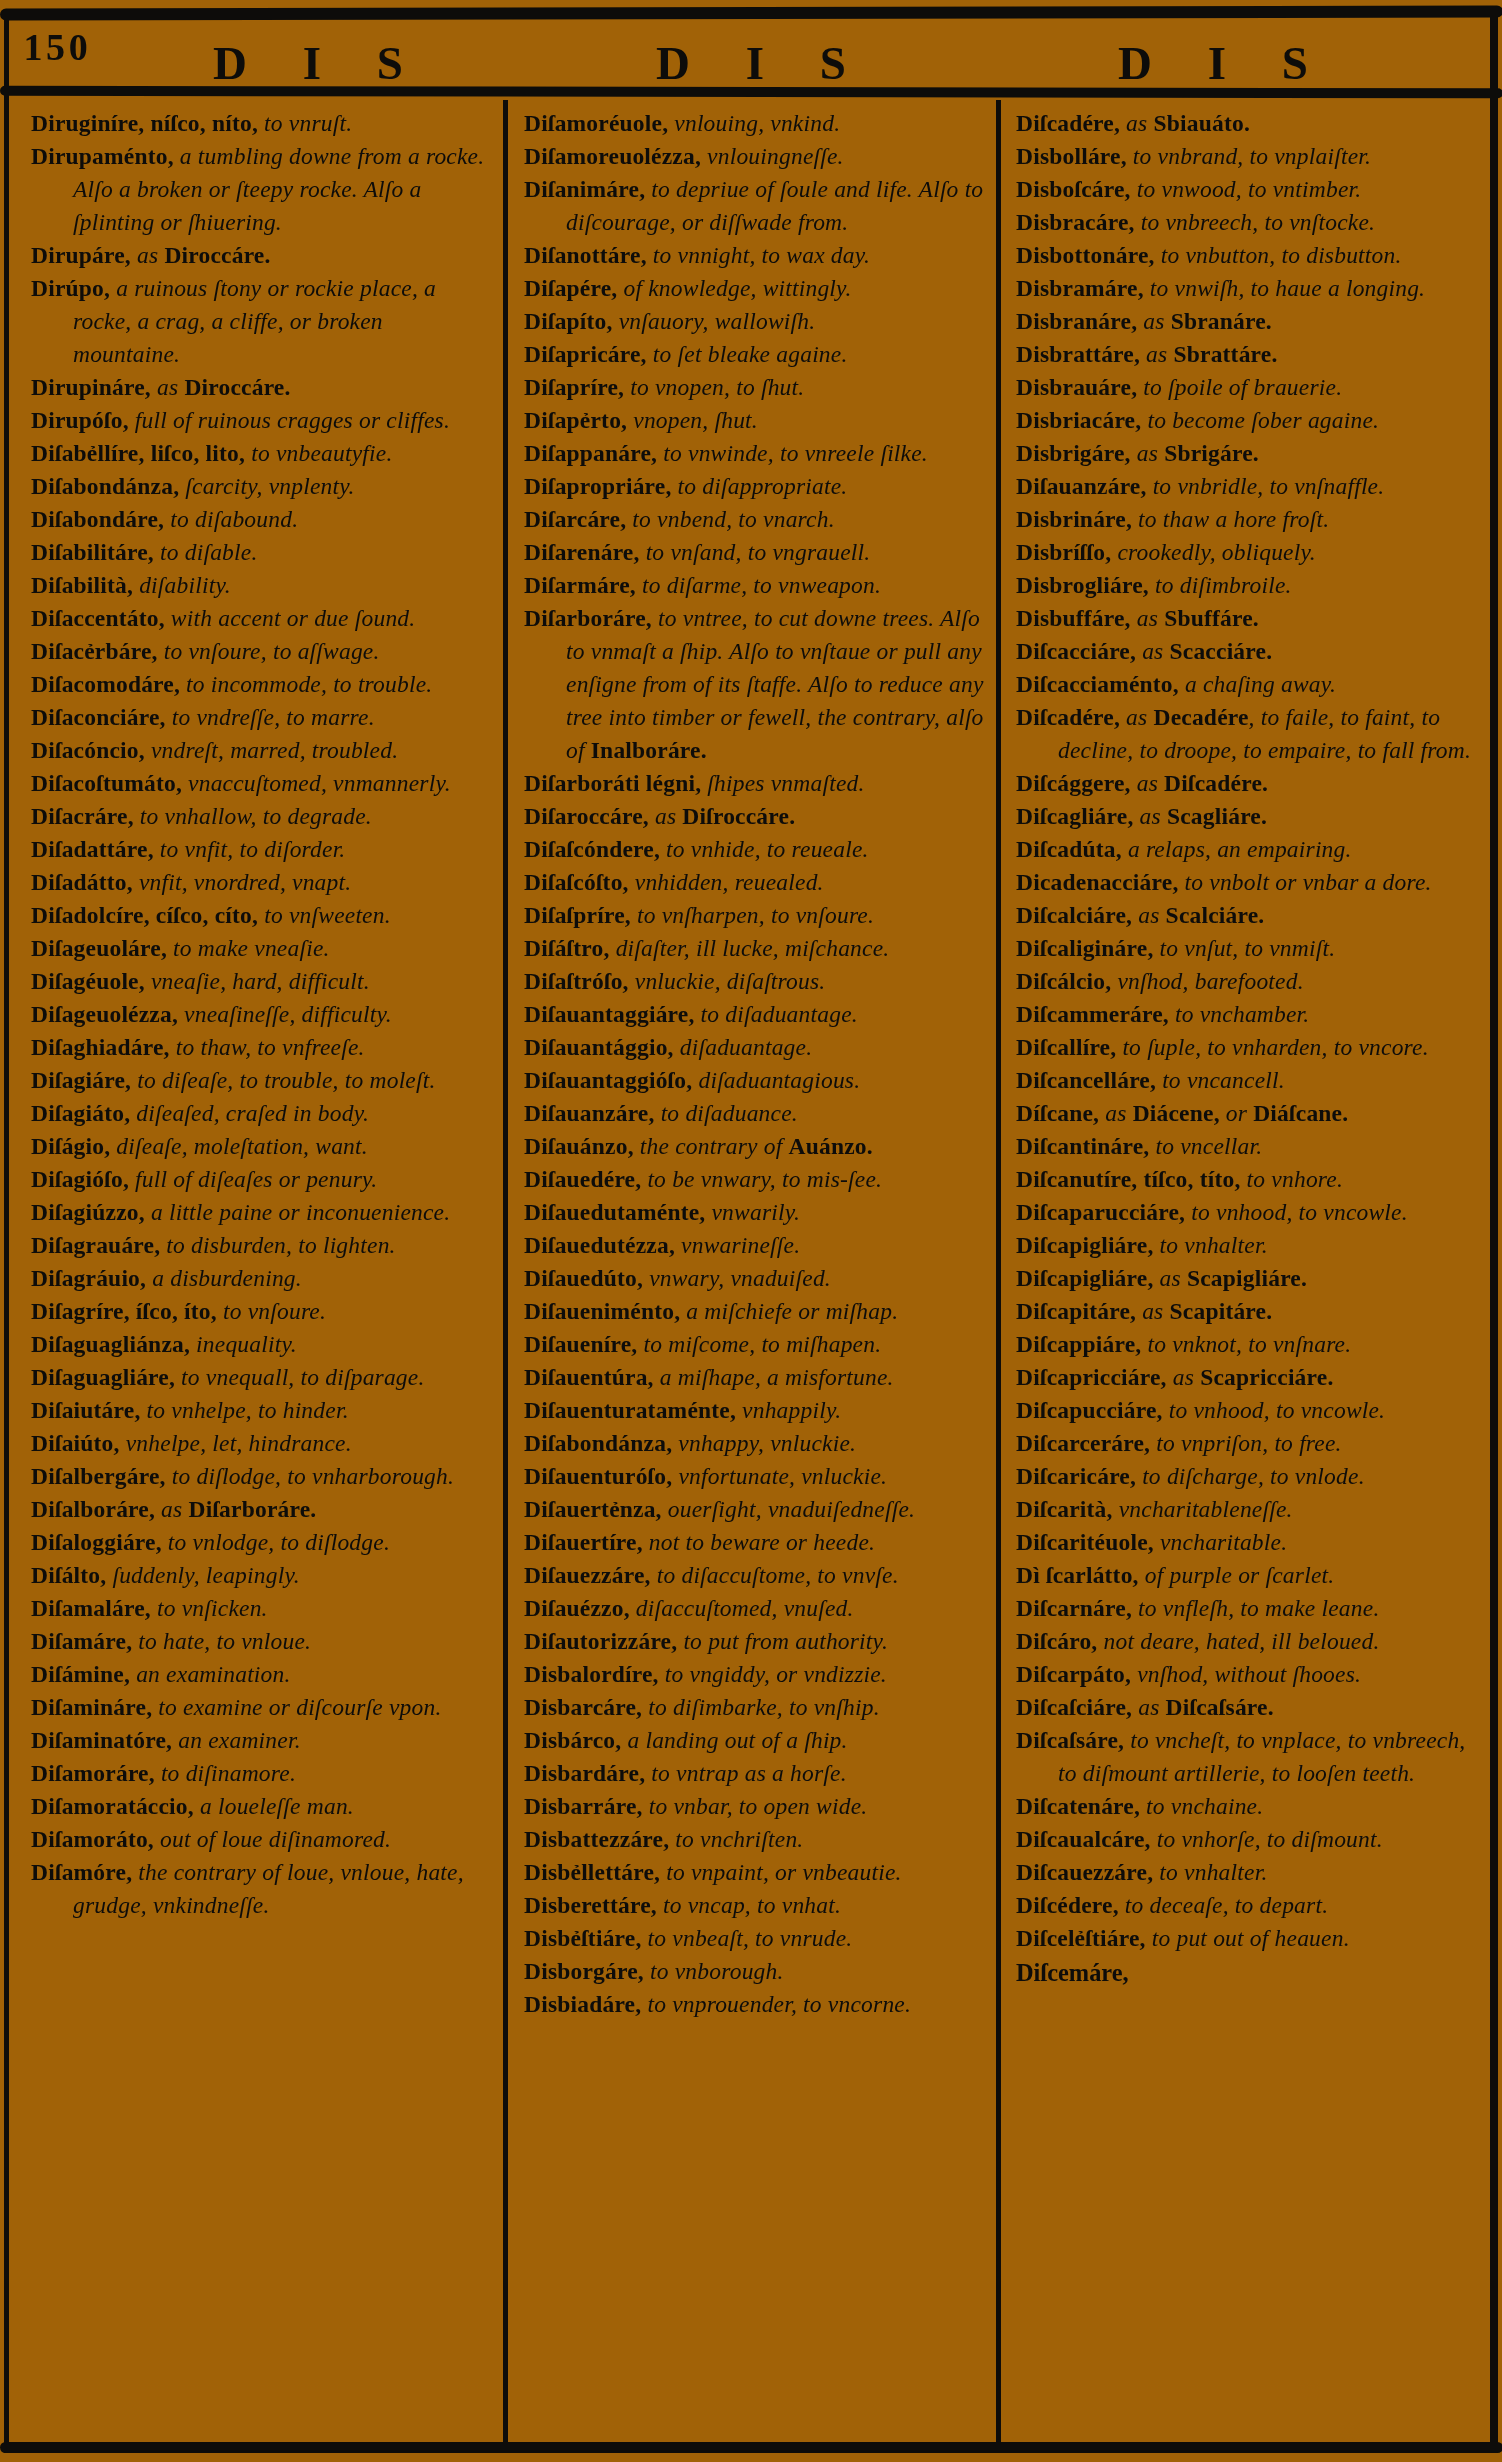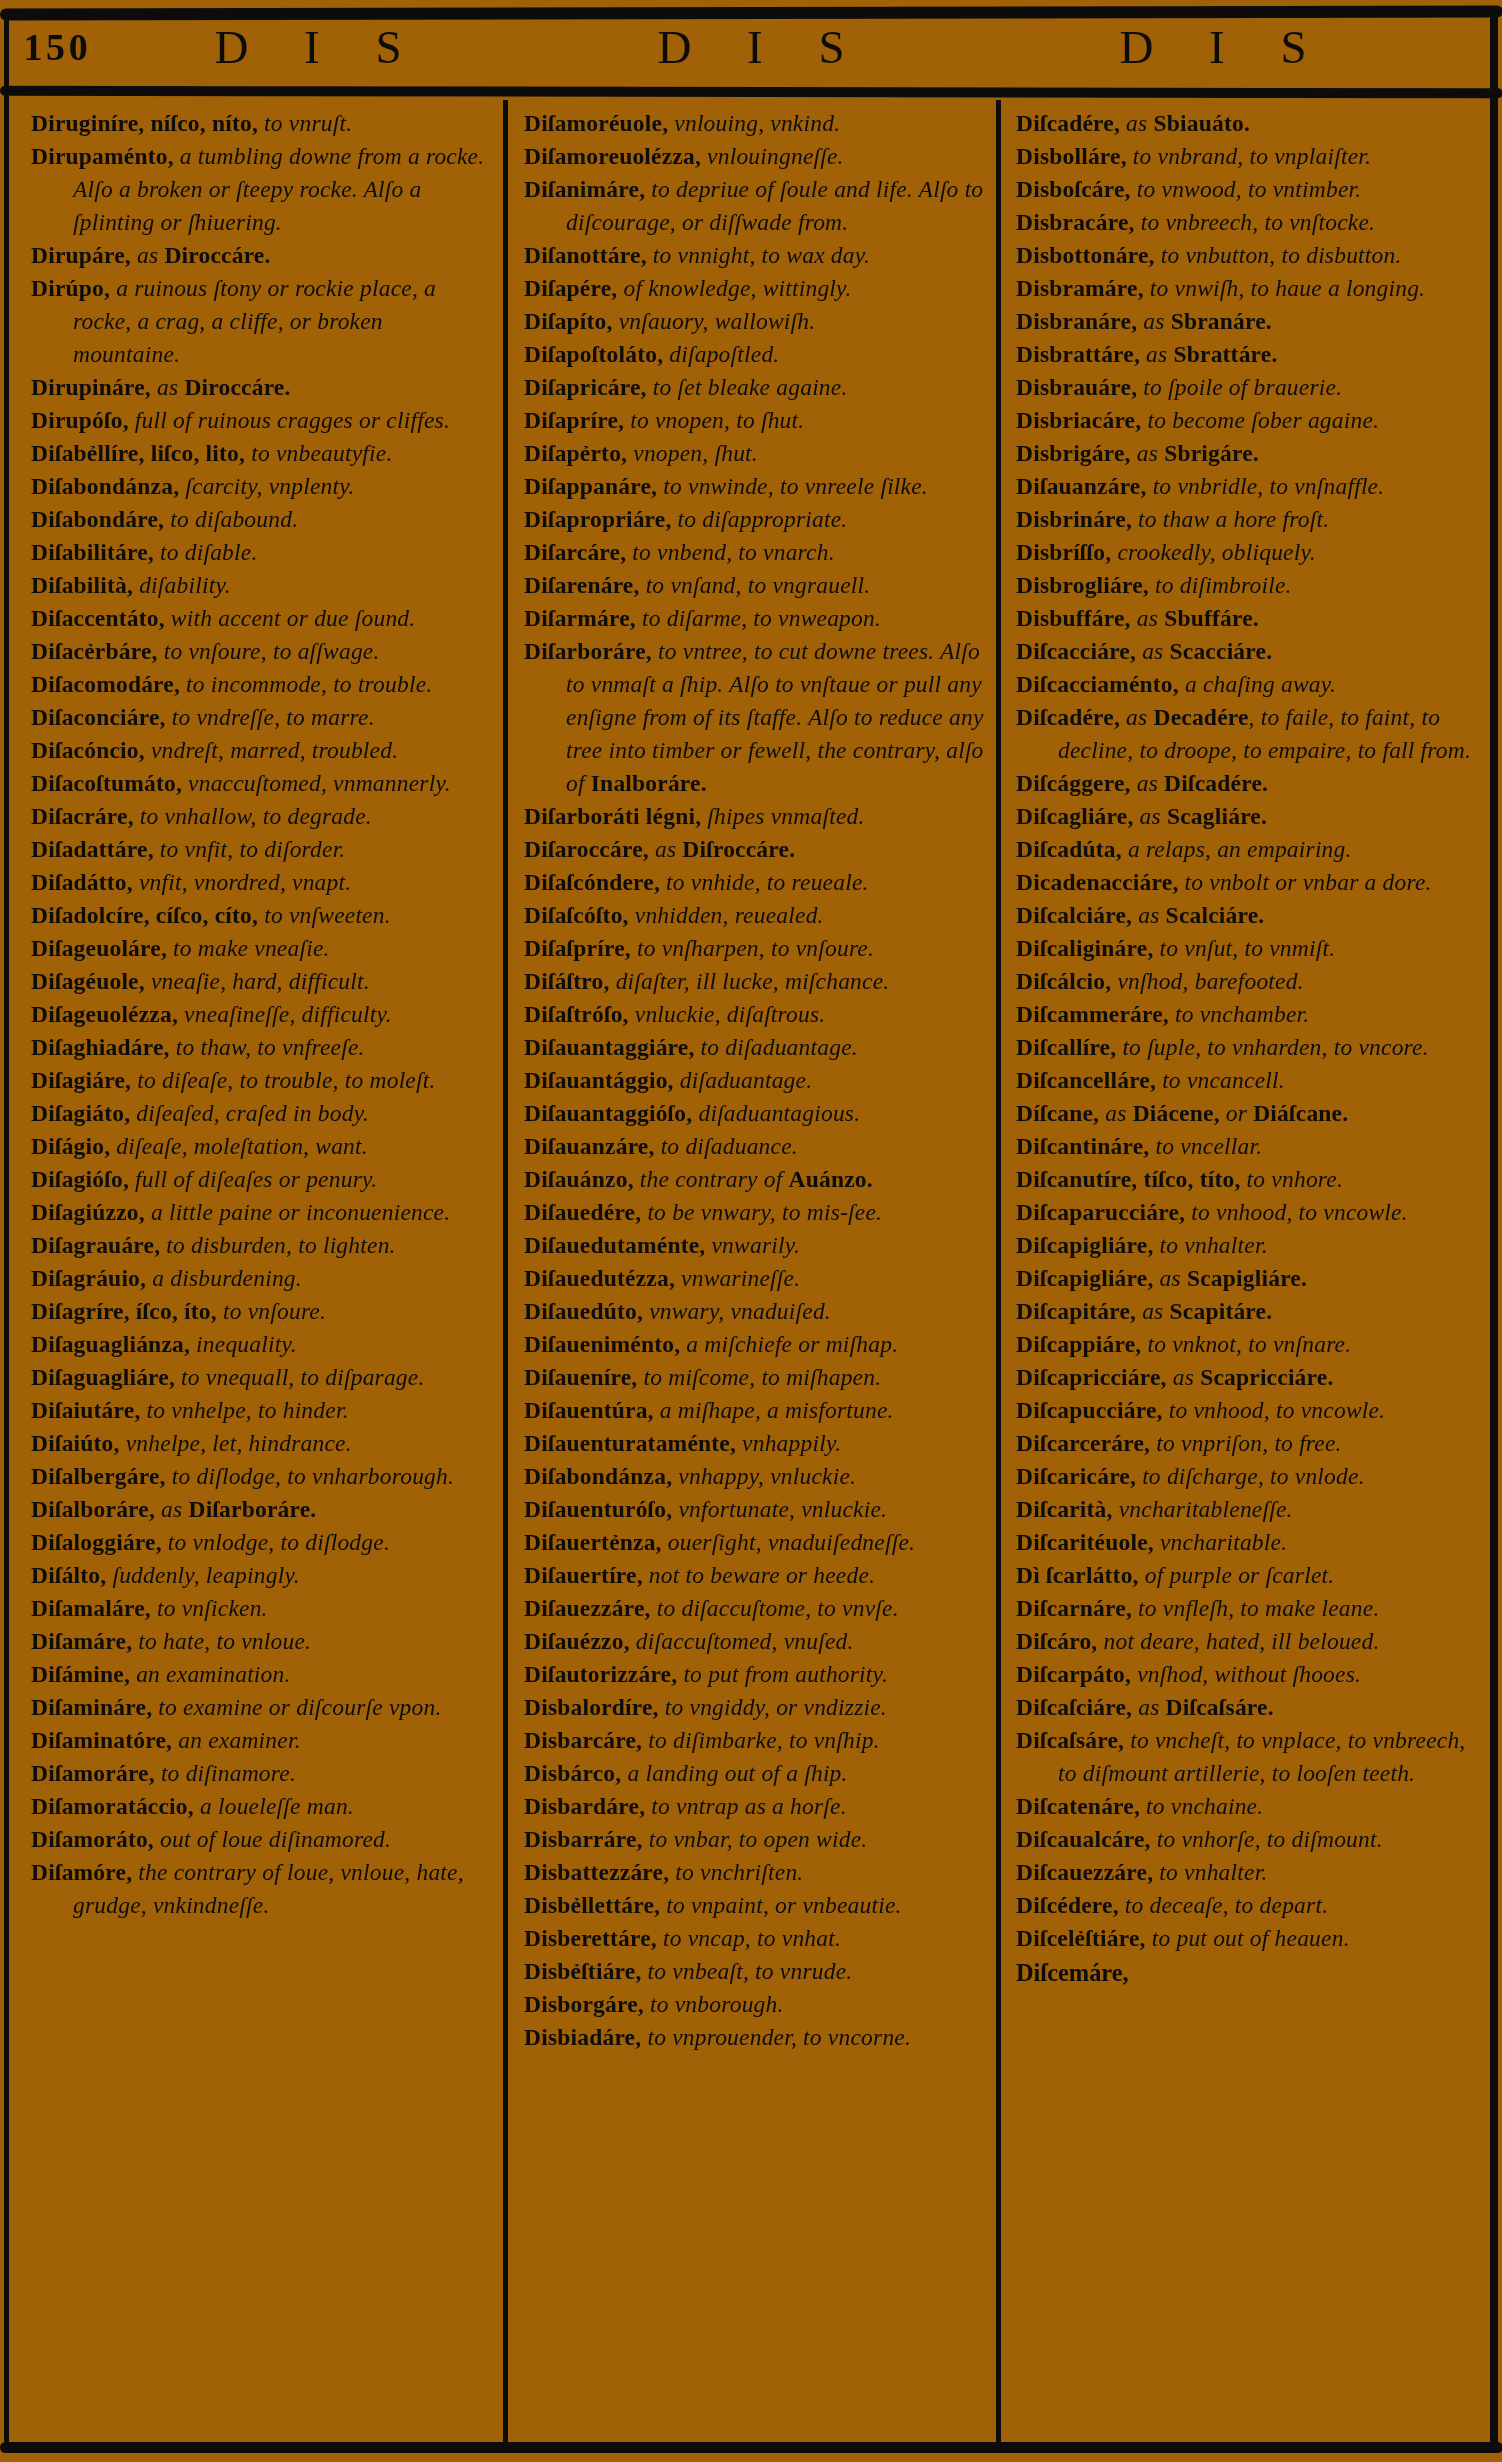--- a/index.html
+++ b/index.html
@@ -16,22 +16,22 @@
   #rule-left   { left:3.6px;  top:16.3px;   width:5.4px;  height:2437px; }
   #rule-div1   { left:503px;  top:100px; width:4.5px; height:2343px; }
   #rule-div2   { left:996px; top:100px; width:4.5px; height:2343px; }
   #rule-right  { left:1490px; top:16.3px;  width:8.1px; height:2437px; }
 
   .page-number {
     position:absolute; left:23.5px; top:25px;
     font-size:38px; font-weight:bold; letter-spacing:3.6px;
   }
   .running-head {
-    position:absolute; top:20px; transform:translateX(-50%);
-    font-size:47px; font-weight:normal; letter-spacing:22px; white-space:nowrap;
+    position:absolute; top:36px; transform:translateX(-50%);
+    font-size:47px; font-weight:bold; letter-spacing:22px; white-space:nowrap;
   }
   #head-1 { left:319px; }
   #head-2 { left:762px; }
   #head-3 { left:1224px; }
 
   .col {
     position:absolute; top:107px; width:460px; height:2328px; overflow:hidden;
   }
   #col-1 { left:31px; }
   #col-2 { left:524px; }
@@ -118,21 +118,20 @@
       <div class="entry"><span class="ro">Diſamoráto, </span><span class="it">out of loue diſinamored.</span></div>
       <div class="entry"><span class="ro">Diſamóre, </span><span class="it">the contrary of loue, vnloue, hate, grudge, vnkindneſſe.</span></div>
     </div>
   <div class="col col-entries" id="col-2">
       <div class="entry"><span class="ro">Diſamoréuole, </span><span class="it">vnlouing, vnkind.</span></div>
       <div class="entry"><span class="ro">Diſamoreuolézza, </span><span class="it">vnlouingneſſe.</span></div>
       <div class="entry"><span class="ro">Diſanimáre, </span><span class="it">to depriue of ſoule and life. Alſo to diſcourage, or diſſwade from.</span></div>
       <div class="entry"><span class="ro">Diſanottáre, </span><span class="it">to vnnight, to wax day.</span></div>
       <div class="entry"><span class="ro">Diſapére, </span><span class="it">of knowledge, wittingly.</span></div>
       <div class="entry"><span class="ro">Diſapíto, </span><span class="it">vnſauory, wallowiſh.</span></div>
-      <div class="entry"><span class="ro">Diſapoſtoláto, </span><span class="it">diſapoſtled.</span></div>
       <div class="entry"><span class="ro">Diſapricáre, </span><span class="it">to ſet bleake againe.</span></div>
       <div class="entry"><span class="ro">Diſapríre, </span><span class="it">to vnopen, to ſhut.</span></div>
       <div class="entry"><span class="ro">Diſapẻrto, </span><span class="it">vnopen, ſhut.</span></div>
       <div class="entry"><span class="ro">Diſappanáre, </span><span class="it">to vnwinde, to vnreele ſilke.</span></div>
       <div class="entry"><span class="ro">Diſapropriáre, </span><span class="it">to diſappropriate.</span></div>
       <div class="entry"><span class="ro">Diſarcáre, </span><span class="it">to vnbend, to vnarch.</span></div>
       <div class="entry"><span class="ro">Diſarenáre, </span><span class="it">to vnſand, to vngrauell.</span></div>
       <div class="entry"><span class="ro">Diſarmáre, </span><span class="it">to diſarme, to vnweapon.</span></div>
       <div class="entry"><span class="ro">Diſarboráre, </span><span class="it">to vntree, to cut downe trees. Alſo to vnmaſt a ſhip. Alſo to vnſtaue or pull any enſigne from of its ſtaffe. Alſo to reduce any tree into timber or fewell, the contrary, alſo of </span><span class="ro">Inalboráre.</span></div>
       <div class="entry"><span class="ro">Diſarboráti légni, </span><span class="it">ſhipes vnmaſted.</span></div>

